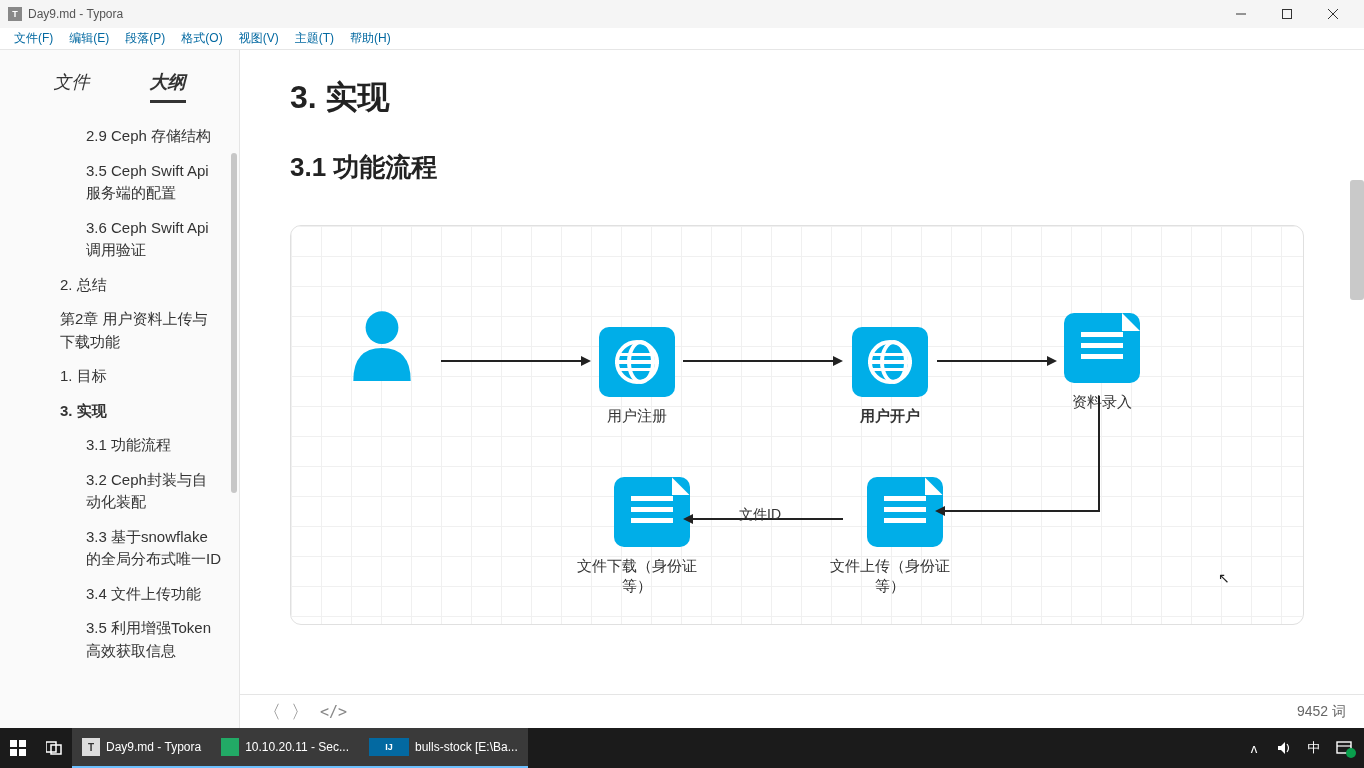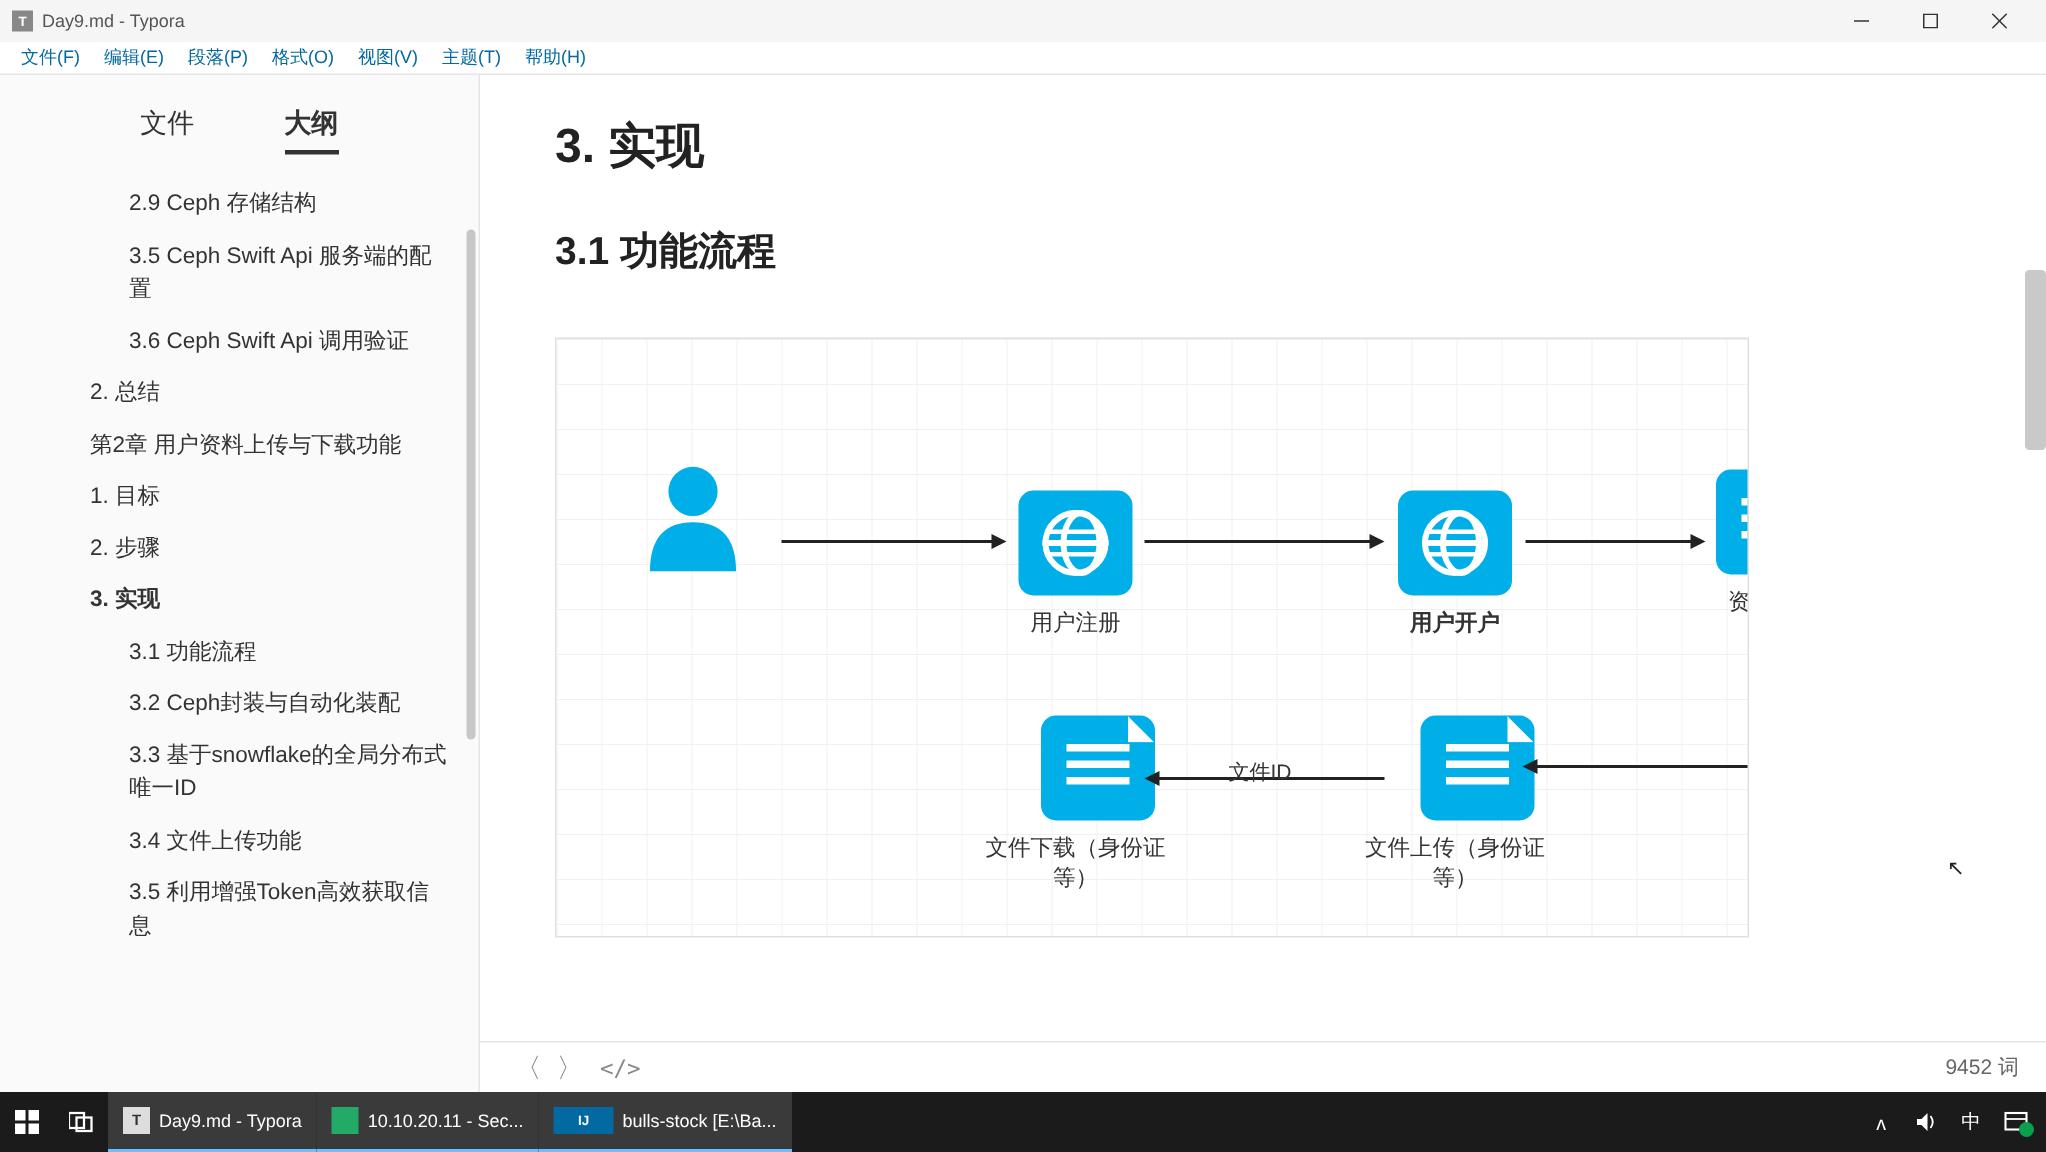--- a/index.html
+++ b/index.html
@@ -14,36 +14,36 @@
 
 
 .menubar { height: 22px; display: flex; align-items: center; padding: 0 6px; font-size: 12px; color: #0369a1; background: #fff; border-bottom: 1px solid #e6e6e6; }
 .menubar .menu-item { padding: 2px 8px; }
 
 
 .main { display: flex; height: calc(100% - 28px - 22px - 40px); }
 
 
 .sidebar { width: 320px; background: #fafafa; border-right: 1px solid #e5e5e5; display: flex; flex-direction: column; }
-.sidebar-tabs { display: flex; justify-content: center; gap: 60px; padding: 20px 0 10px; font-size: 18px; color: #333; }
+.sidebar-tabs { display: flex; justify-content: center; gap: 60px; padding: 20px 0 10px; font-size: 18px; color: #333; font-style: italic; }
 .sidebar-tabs .tab { padding-bottom: 6px; }
 .sidebar-tabs .tab.active { font-weight: bold; border-bottom: 3px solid #333; }
 .outline { flex: 1; overflow-y: auto; padding: 6px 0; position: relative; }
 .outline .scrollhint { position: absolute; right: 2px; top: 40px; width: 6px; height: 340px; background: #c7c7c7; border-radius: 3px; }
 .outline-item { font-size: 16px; color: #333; padding: 6px 18px 6px 18px; line-height: 1.5; cursor: default; }
 .outline-item.l2 { padding-left: 60px; font-size: 15px; }
 .outline-item.l3 { padding-left: 86px; font-size: 15px; }
 .outline-item.active { font-weight: bold; }
 
 
 .content-wrap { flex: 1; position: relative; display: flex; flex-direction: column; }
 .content { flex: 1; overflow: hidden; padding: 20px 60px 0 50px; color: #222; position: relative; }
 .content h1 { font-size: 32px; font-weight: 800; margin: 6px 0 30px; }
 .content h2 { font-size: 26px; font-weight: 800; margin-bottom: 24px; }
-.diagram { margin-top: 40px; border: 1px solid #e0e0e0; border-radius: 0; width: 796px; height: 400px; position: relative; overflow: hidden; }
+.diagram { margin-top: 40px; border: 1px solid #e0e0e0; border-radius: 11px; width: 1014px; height: 400px; position: relative; overflow: hidden; }
 .grid-bg { position: absolute; inset: 0; background-image:
   linear-gradient(#f0f0f0 1px, transparent 1px),
   linear-gradient(90deg, #f0f0f0 1px, transparent 1px);
   background-size: 30px 30px; }
 .node { position: absolute; text-align: center; font-size: 15px; color: #333; }
 .node .ic { width: 82px; height: 76px; margin: 0 auto 6px; display: flex; align-items: center; justify-content: center; }
 .node .lbl { line-height: 1.3; white-space: nowrap; }
 .node .lbl.wrap { white-space: normal; width: 140px; margin-left: -29px; }
 .sq { width: 76px; height: 70px; background: #00aee8; border-radius: 10px; position: relative; display: flex; align-items: center; justify-content: center; }
 .sq.doc::before { content: ""; position: absolute; top: 0; right: 0; width: 18px; height: 18px; background: #fff; clip-path: polygon(0 0, 100% 100%, 0 100%); }
@@ -127,21 +127,20 @@
       <span class="tab active">大纲</span>
     </div>
     <div class="outline">
       <div class="scrollhint"></div>
       <div class="outline-item l3">2.9 Ceph 存储结构</div>
       <div class="outline-item l3">3.5 Ceph Swift Api 服务端的配置</div>
       <div class="outline-item l3">3.6 Ceph Swift Api 调用验证</div>
       <div class="outline-item l2">2. 总结</div>
       <div class="outline-item l2">第2章 用户资料上传与下载功能</div>
       <div class="outline-item l2">1. 目标</div>
-      <div class="outline-item l2">2. 步骤</div>
       <div class="outline-item l2 active">3. 实现</div>
       <div class="outline-item l3">3.1 功能流程</div>
       <div class="outline-item l3">3.2 Ceph封装与自动化装配</div>
       <div class="outline-item l3">3.3 基于snowflake的全局分布式唯一ID</div>
       <div class="outline-item l3">3.4 文件上传功能</div>
       <div class="outline-item l3">3.5 利用增强Token高效获取信息</div>
     </div>
   </div>
 
   <div class="content-wrap">

